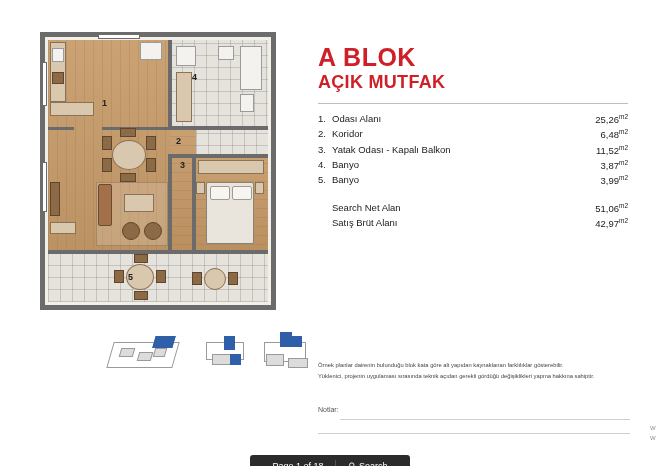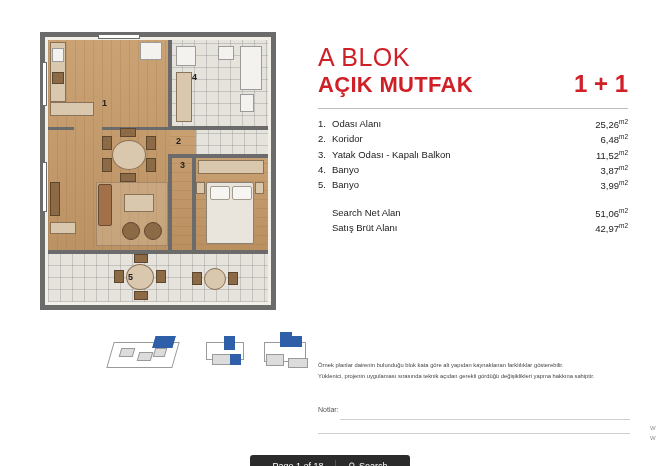--- a/index.html
+++ b/index.html
@@ -104,27 +104,27 @@
   }
 
   
   .info {
     position: absolute;
     left: 318px; top: 44px;
     width: 310px;
   }
   .blok {
     font-size: 25px;
-    font-weight: 400;
+    font-weight: 700;
     color: #cf2027;
     letter-spacing: 0.5px;
     line-height: 1.05;
   }
   .mutfak {
-    font-size: 22px;
+    font-size: 18px;
     font-weight: 700;
     color: #cf2027;
     letter-spacing: 0.3px;
     margin-top: 2px;
   }
   .roomcount {
     position: absolute;
     right: 0; top: 26px;
     font-size: 24px;
     font-weight: 700;
@@ -337,21 +337,20 @@
       <div class="mp-shape mp-blue" style="left:18px; top:0px; width:10px; height:13px;"></div>
       <div class="mp-shape mp-grey" style="left:4px; top:22px; width:16px; height:10px;"></div>
       <div class="mp-shape mp-blue" style="left:30px; top:4px; width:8px; height:9px;"></div>
       <div class="mp-shape mp-grey" style="left:26px; top:26px; width:18px; height:8px;"></div>
     </div>
   </div>
 
   <div class="info">
     <div class="blok">A BLOK</div>
     <div class="mutfak">AÇIK MUTFAK</div>
-    <div class="roomcount">1 + 1</div>
     <div class="hr"></div>
 
     <table class="tbl">
       <tbody>
         <tr>
           <td class="num">1.</td>
           <td>Odası Alanı</td>
           <td class="val"><span>25,26</span><span class="sup">m2</span></td>
         </tr>
         <tr>

